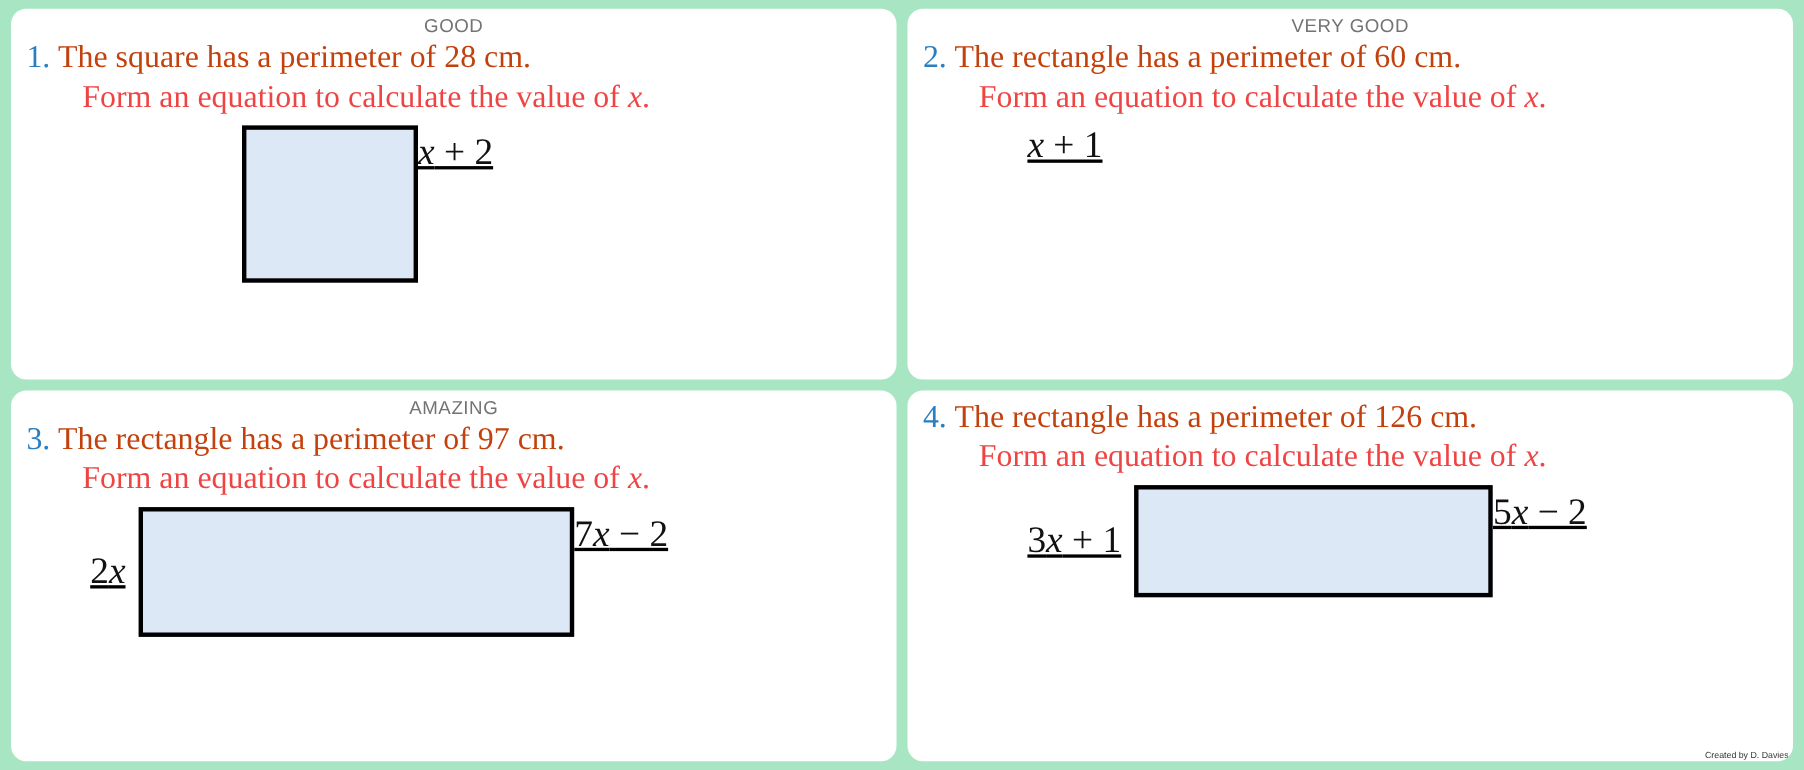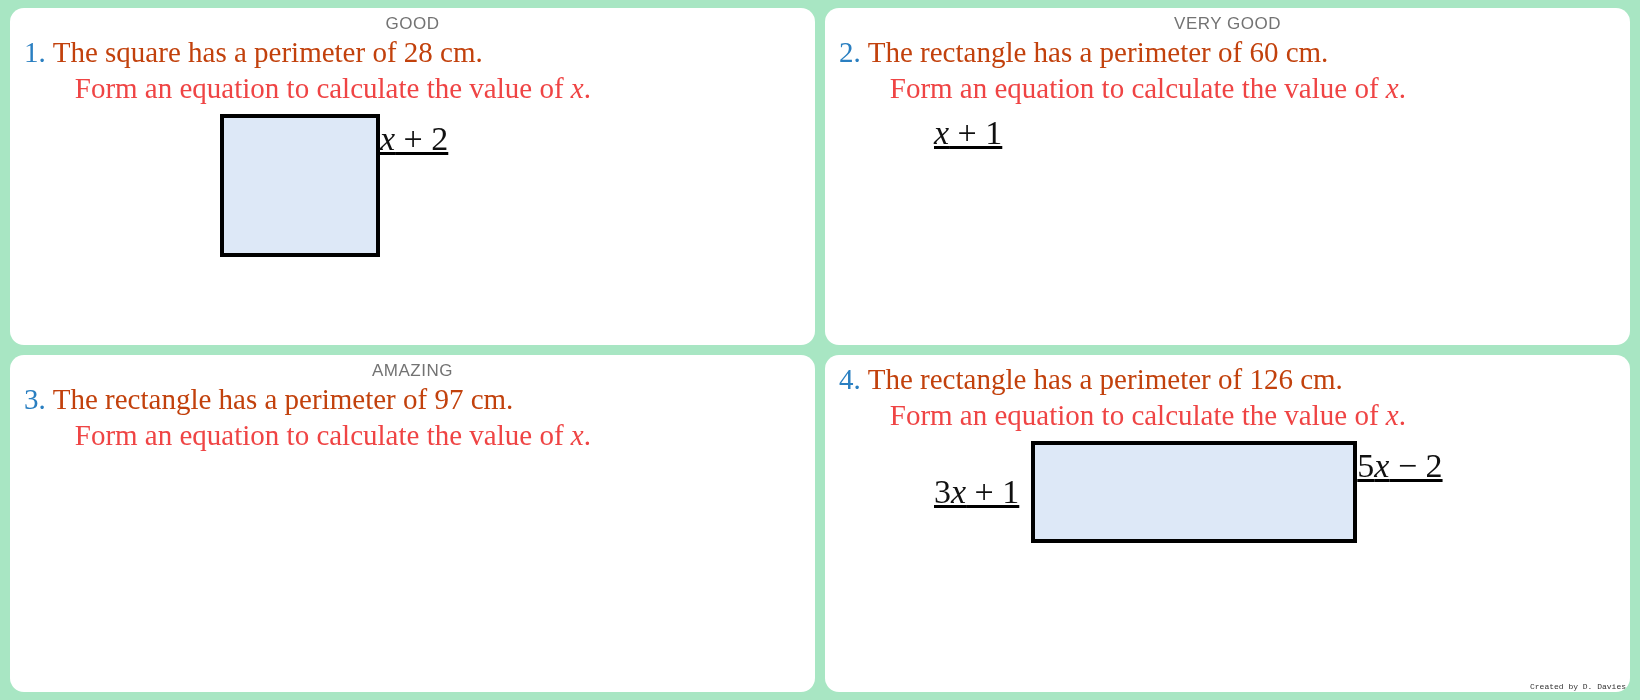--- a/index.html
+++ b/index.html
@@ -104,21 +104,21 @@
     margin-top: 6px;
     white-space: nowrap;
   }
   .op {
     font-style: normal;
   }
   .credit {
     position: absolute;
     right: 4px;
     bottom: 1px;
-    font-family: Liberation Mono, monospace;
+    font-family: Liberation Sans, sans-serif;
     font-size: 8px;
     color: #333;
   }
 
   
   #fig1 .shape { width: 160px; height: 143px; }
   #fig1 { margin-left: 196px; }
   #fig2 .shape { width: 336px; height: 132px; }
   #fig2 { margin-left: 95px; }
   #fig3 .shape { width: 396px; height: 118px; }
@@ -164,20 +164,27 @@
 
   <div class="card">
     <div class="level">AMAZING</div>
     <div class="qline">
       <span class="qnum">3.</span>
       <span class="qtext-block">
         <span class="qtext">The rectangle has a perimeter of 97 cm.</span>
         <span class="qtext2"><span>Form an equation to calculate the value of </span><span class="mi">x</span><span>.</span></span>
       </span>
     </div>
+    <div class="figure" id="fig3">
+      <div class="side-label"><span class="op">2</span><span class="mi">x</span><span class="op"></span></div>
+      <div class="shape-wrap">
+        <div class="shape"></div>
+        <div class="bottom-label"><span class="op">7</span><span class="mi">x</span><span class="op"> − 2</span></div>
+      </div>
+    </div>
   </div>
 
   <div class="card">
     <div class="qline">
       <span class="qnum">4.</span>
       <span class="qtext-block">
         <span class="qtext">The rectangle has a perimeter of 126 cm.</span>
         <span class="qtext2"><span>Form an equation to calculate the value of </span><span class="mi">x</span><span>.</span></span>
       </span>
     </div>

